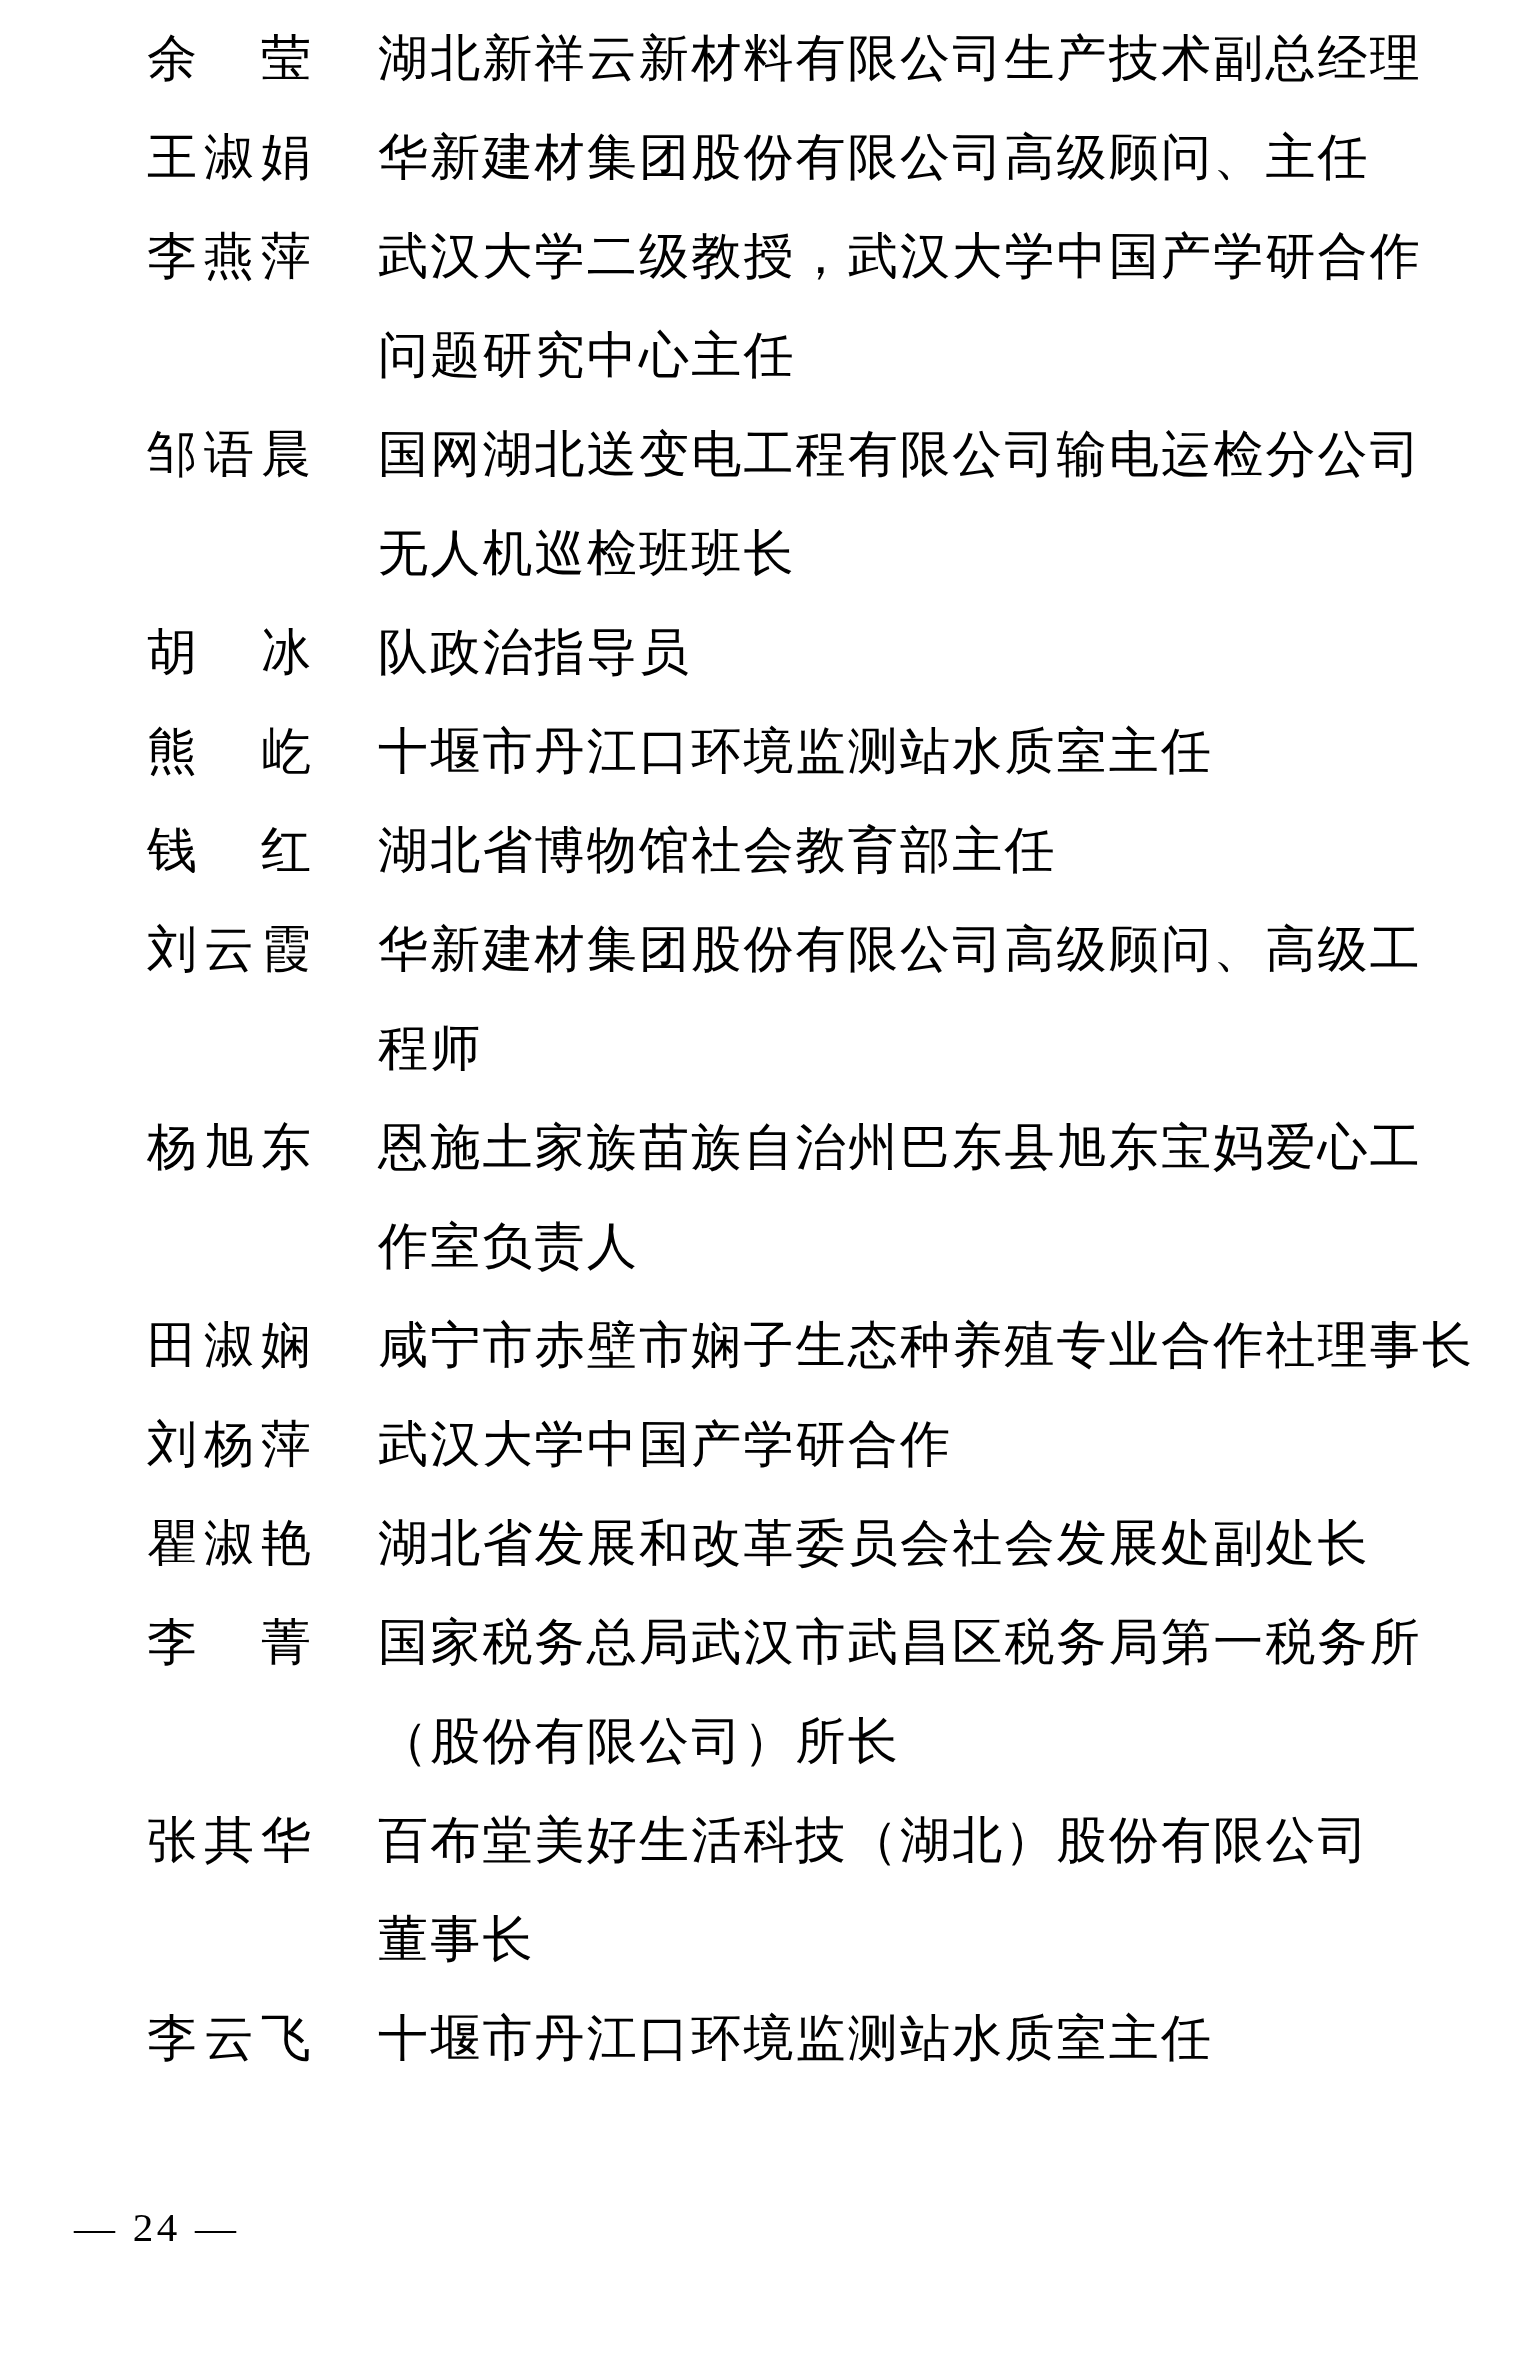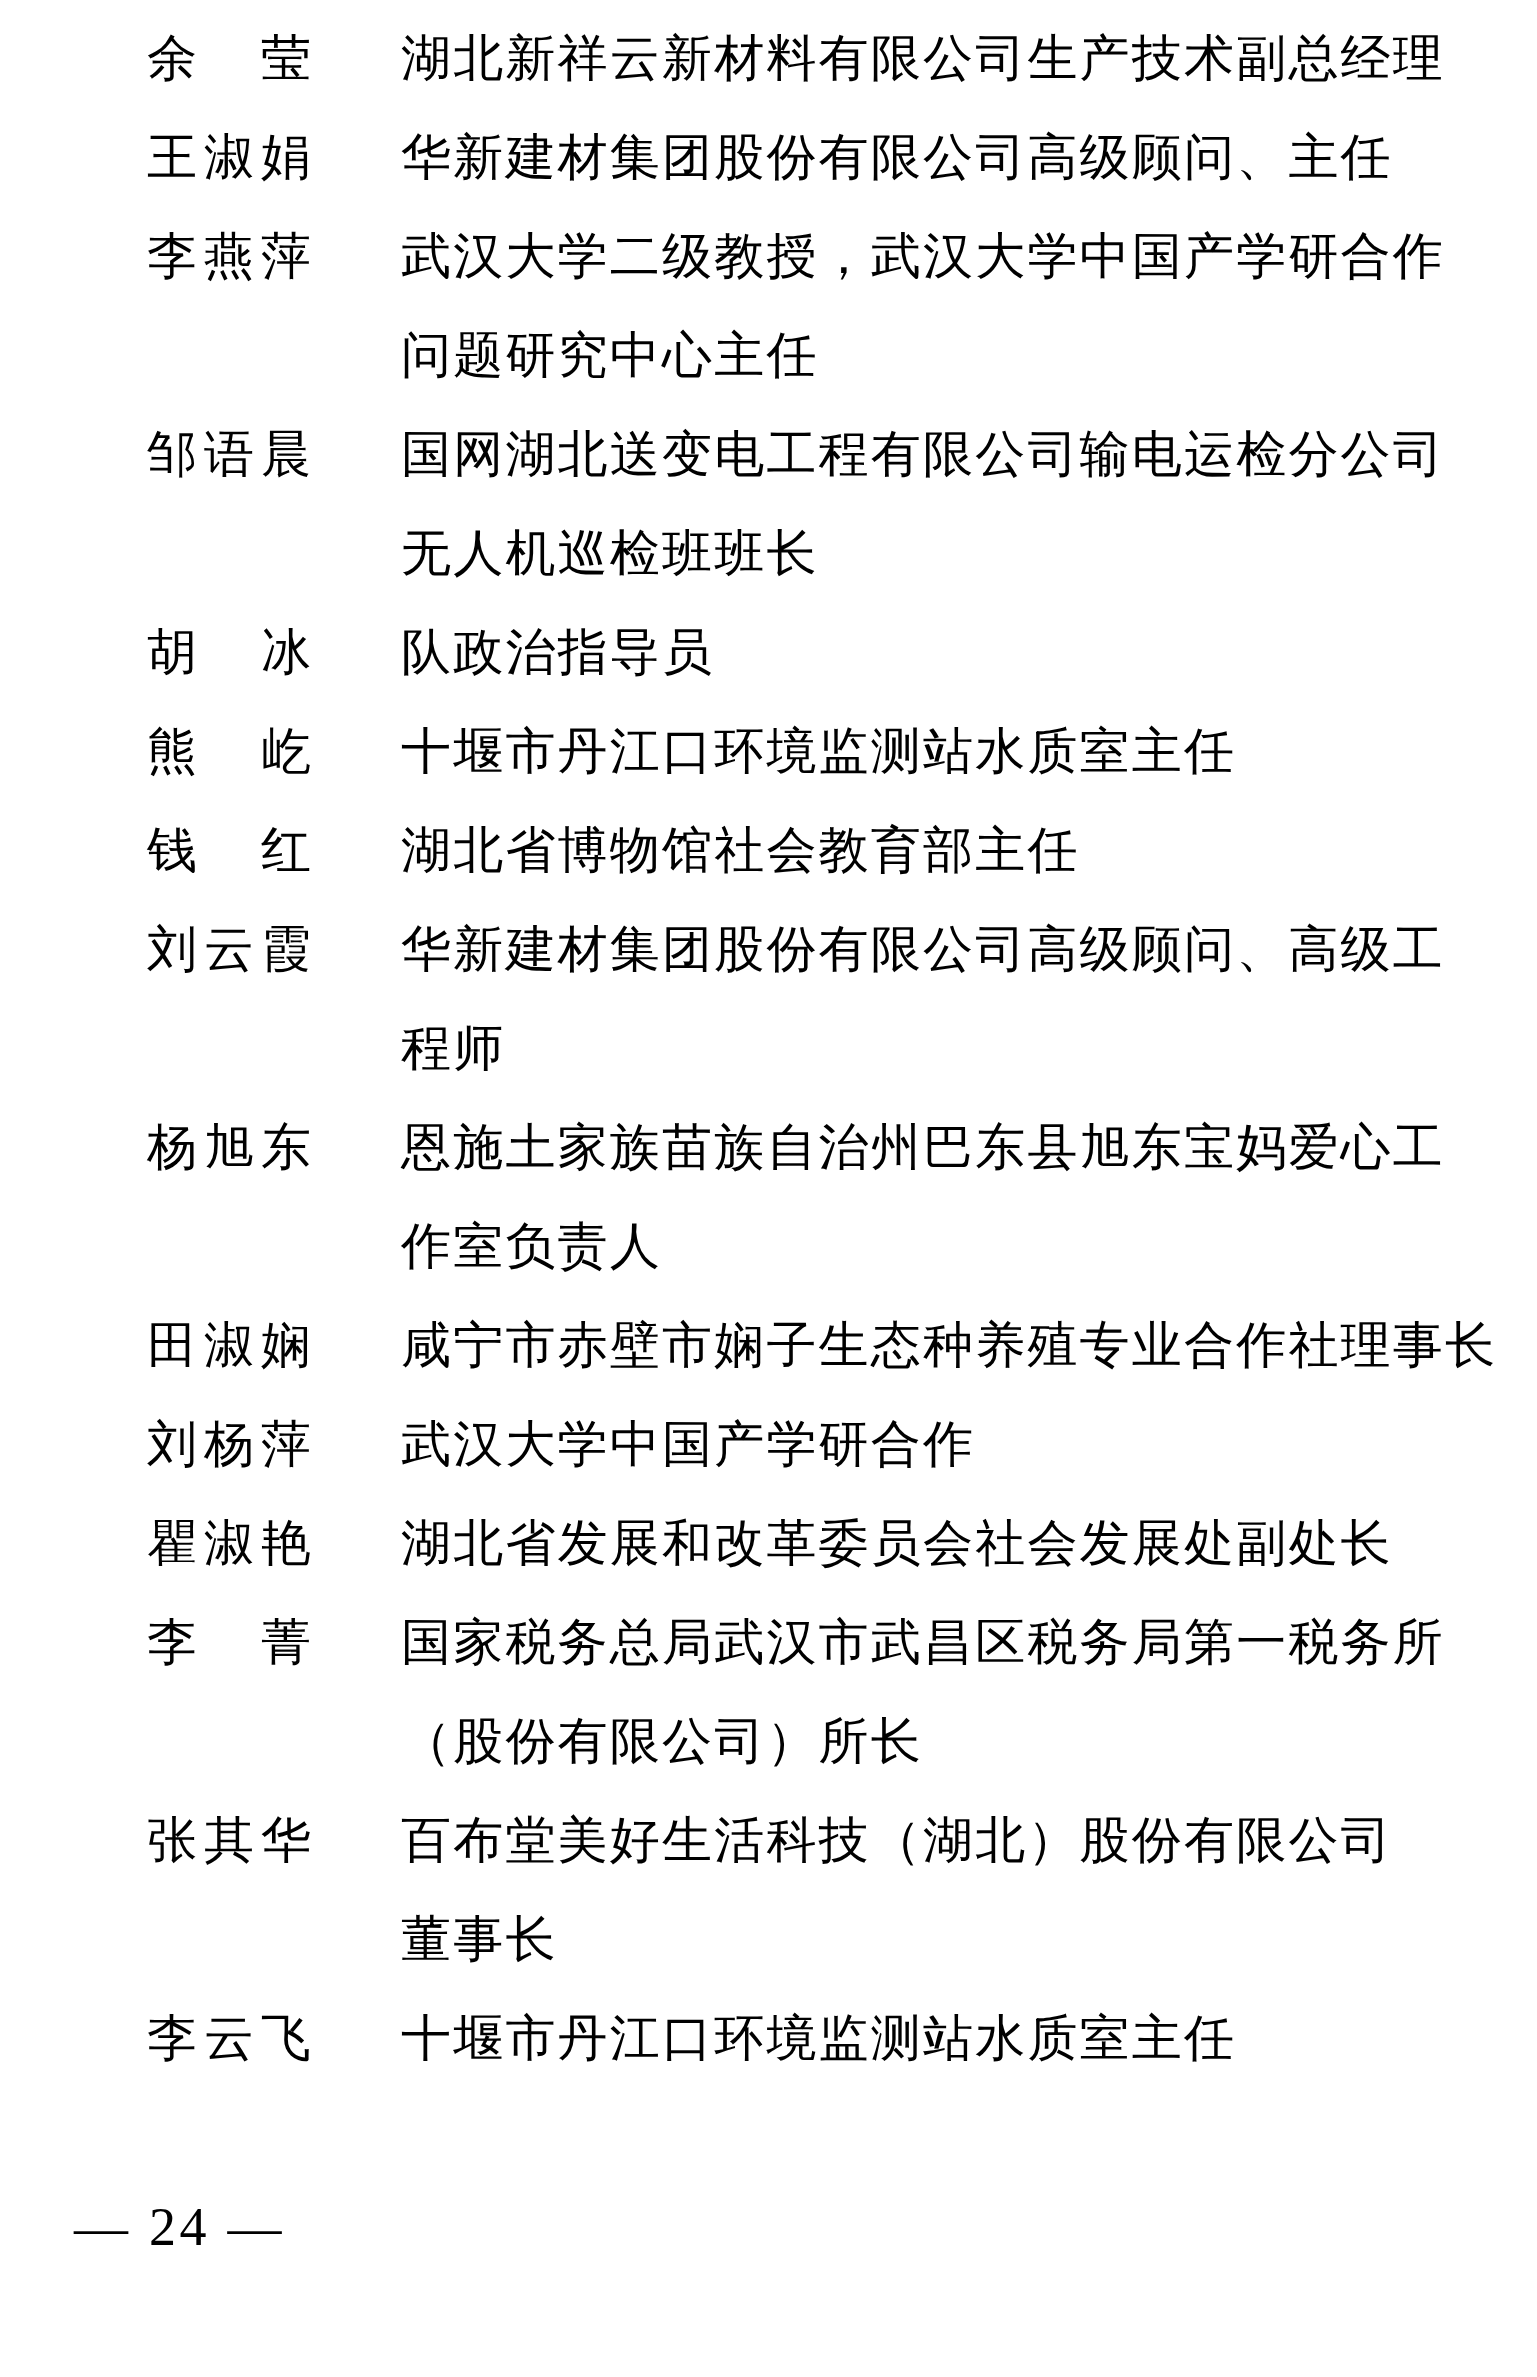--- a/index.html
+++ b/index.html
@@ -31,35 +31,35 @@
     display: flex;
     justify-content: space-between;
     font-size: 50px;
     line-height: 99px;
     white-space: nowrap;
   }
   .name-cell span {
     display: inline-block;
   }
   .desc-cell {
-    margin-left: 90px;
+    margin-left: 67px;
     width: 1050px;
     flex: 0 0 1050px;
   }
   .desc-line {
     font-size: 50px;
     line-height: 99px;
     letter-spacing: 2.2px;
     white-space: nowrap;
   }
   .page-number {
     position: absolute;
     left: 74px;
     top: 2199px;
-    font-size: 54px;
+    font-size: 41px;
     line-height: 56px;
     letter-spacing: 3.7px;
     white-space: nowrap;
   }
 </style>
 </head>
 <body>
 
 <div class="page">
   <div class="content" id="recipient-list">

